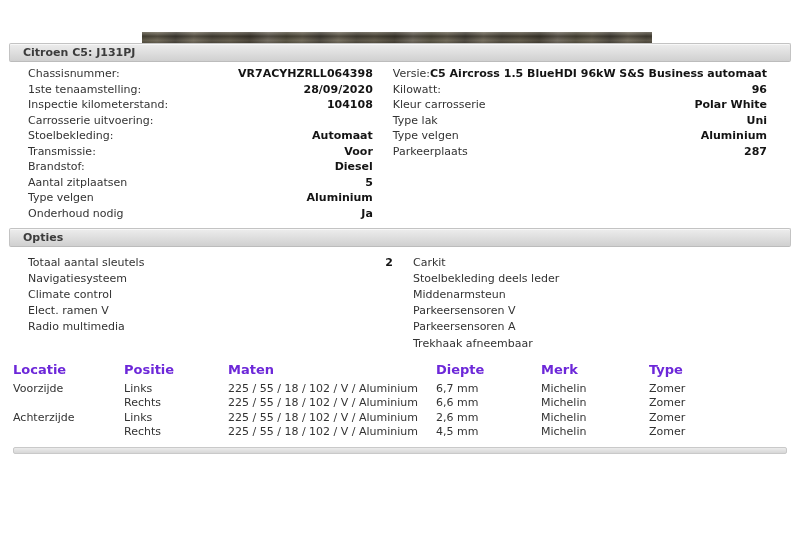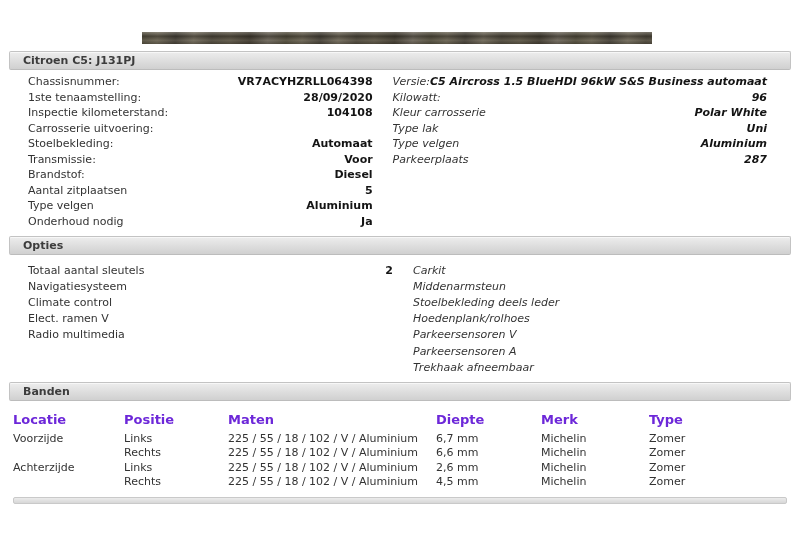--- a/index.html
+++ b/index.html
@@ -10,33 +10,33 @@
   
   .photo-strip{
     position:absolute;left:142px;top:32px;width:510px;height:12px;z-index:0;
     background:
       linear-gradient(180deg, rgba(255,255,255,0.22), rgba(0,0,0,0.28) 35%, rgba(255,255,255,0.05) 70%, rgba(0,0,0,0.18)),
       repeating-linear-gradient(96deg,
         #55503f 0px,#6b6453 16px,#49443a 34px,#716a5a 52px,
         #514b3e 70px,#5e5747 88px,#453f33 108px,#6e675b 126px,#55503f 144px);
     background-color:#554f41;
   }
-  .main{position:absolute;left:9px;top:51px;width:782px;z-index:1;}
+  .main{position:absolute;left:9px;top:43px;width:782px;z-index:1;}
   .section-bar{
     height:19px;box-sizing:border-box;border:1px solid #c3c3c3;border-bottom-color:#bcbcbc;
     border-radius:2px;display:flex;align-items:center;padding:0 13px;
     background:linear-gradient(180deg,#ededed,#dddddd 55%,#d0d0d0);
     box-shadow:inset 0 1px 0 #f7f7f7;
     font-weight:bold;color:#3c3c3c;font-size:11px;
   }
   .two-col{display:flex;}
   .details-block{padding-top:4px;}
   .opties-block{padding-top:7px;}
   .col-left{width:390px;box-sizing:border-box;padding-left:19px;padding-right:6px;}
-  .col-right{flex:1;box-sizing:border-box;padding-left:14px;padding-right:24px;font-style:italic;}
+  .col-right{flex:1;box-sizing:border-box;padding-left:14px;padding-right:24px;}
   .kv-row{display:flex;justify-content:space-between;align-items:center;height:15.5px;white-space:nowrap;}
   .opt-row{height:16.2px;text-align:right;}
   .kv-label{color:#333;}
   .kv-value{font-weight:bold;color:#141414;}
   table.banden{
     width:782px;table-layout:fixed;border-collapse:collapse;margin-top:8px;
   }
   table.banden th{
     text-align:left;font-size:13px;color:#6d28d9;font-weight:bold;
     padding:4px 0 5px 4px;line-height:13px;white-space:nowrap;
@@ -157,49 +157,42 @@
         <span class="kv-label">Radio multimedia</span>
         <span class="kv-value"></span>
       </div>
     </div>
     <div class="col-right">
       <div class="kv-row opt-row">
         <span class="kv-label">Carkit</span>
         <span class="kv-value"></span>
       </div>
       <div class="kv-row opt-row">
+        <span class="kv-label">Stoelbekleding deels leder</span>
+        <span class="kv-value"></span>
+      </div>
+      <div class="kv-row opt-row">
         <span class="kv-label">Middenarmsteun</span>
         <span class="kv-value"></span>
       </div>
       <div class="kv-row opt-row">
-        <span class="kv-label">Stoelbekleding deels leder</span>
-        <span class="kv-value"></span>
-      </div>
-      <div class="kv-row opt-row">
-        <span class="kv-label">Hoedenplank/rolhoes</span>
-        <span class="kv-value"></span>
-      </div>
-      <div class="kv-row opt-row">
         <span class="kv-label">Parkeersensoren V</span>
         <span class="kv-value"></span>
       </div>
       <div class="kv-row opt-row">
         <span class="kv-label">Parkeersensoren A</span>
         <span class="kv-value"></span>
       </div>
       <div class="kv-row opt-row">
         <span class="kv-label">Trekhaak afneembaar</span>
         <span class="kv-value"></span>
       </div>
     </div>
   </div>
 
-  <div class="section-bar" style="margin-top:7px;">
-    <span>Banden</span>
-  </div>
 
   <table class="banden">
     <colgroup>
       <col style="width:111px">
         <col style="width:104px">
         <col style="width:208px">
       <col style="width:105px">
         <col style="width:108px">
         <col>
     </colgroup>

